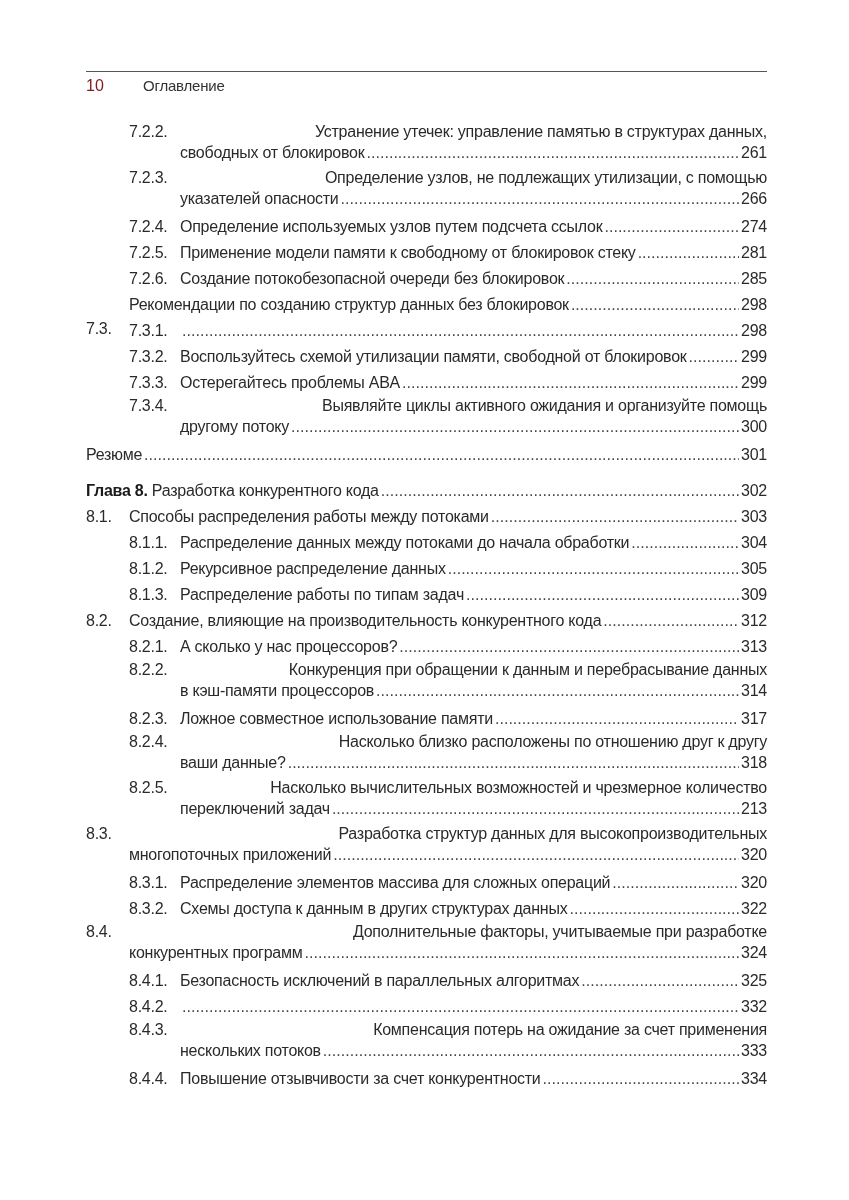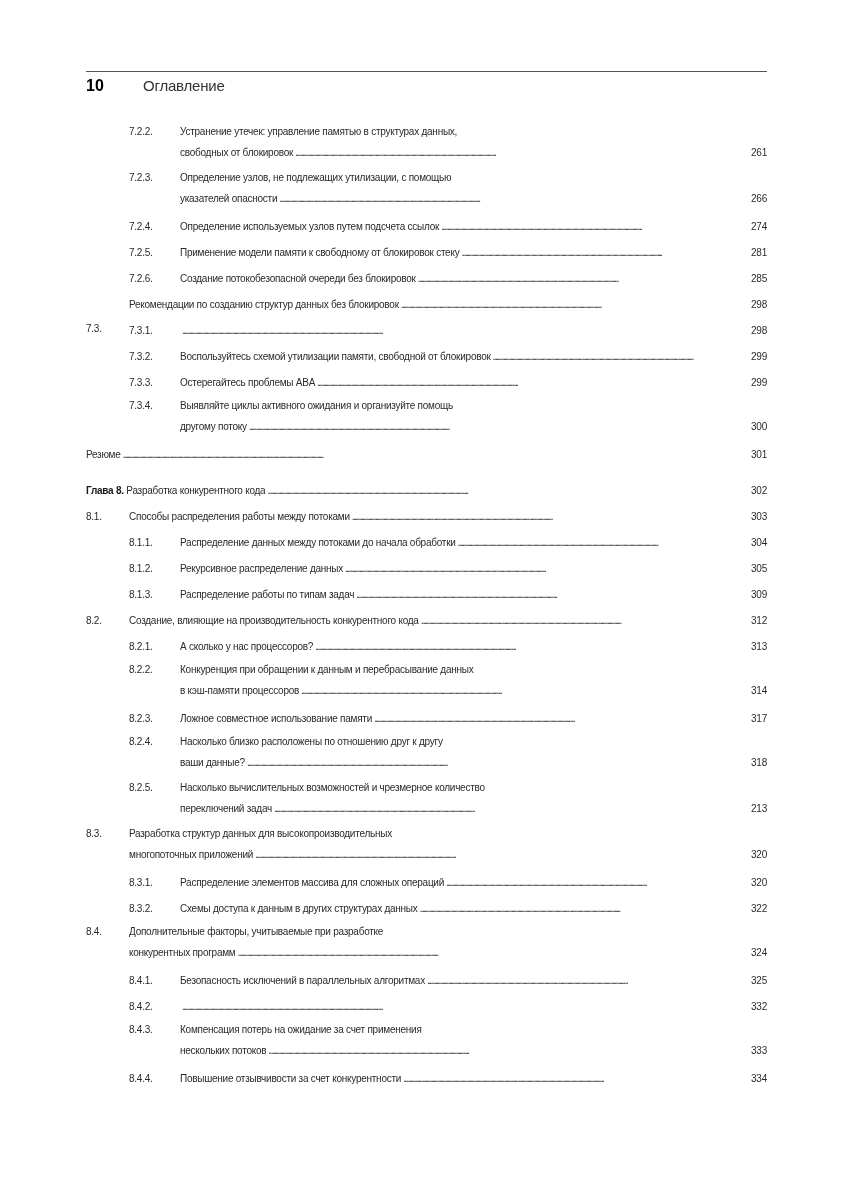--- a/index.html
+++ b/index.html
@@ -9,28 +9,28 @@
     color: #2a2a2a;
   }
   .rule {
     position: absolute; left: 86px; top: 71px; width: 681px; height: 0;
     border-top: 1.5px solid #555;
   }
   .running-head {
     position: absolute; left: 86px; top: 77px; width: 681px; height: 22px;
     font-size: 15px; display: flex; align-items: baseline;
   }
-  .page-num { font-weight: bold; width: 57px; font-size: 16px; color: #000000; }
+  .page-num { font-weight: normal; width: 57px; font-size: 16px; color: #7f1d1d; }
   .head-title { color: #333; letter-spacing: -0.2px; }
 
-  .toc { position: absolute; left: 86px; top: 122px; width: 681px; font-size: 10px; letter-spacing: -0.25px; }
+  .toc { position: absolute; left: 86px; top: 122px; width: 681px; font-size: 16px; letter-spacing: -0.25px; }
   .entry { position: relative; margin: 0; }
   .entry .num { position: absolute; left: 0; top: 0; }
   .entry .body { display: block; }
-  .line { display: flex; align-items: baseline; height: 26px; line-height: 26px; }
+  .line { display: flex; align-items: baseline; height: 26px; line-height: 26px; justify-content: flex-end; }
   .line.first-of-two { height: 20px; line-height: 20px; }
   .line.second { height: 22px; line-height: 22px; }
   .entry.two-line { padding-top: 0px; margin-bottom: 4px; }
   .text { white-space: nowrap; }
   .leader {
     flex: 1; overflow: hidden; white-space: nowrap; margin: 0 2px;
     color: #444;
   }
   .leader::after {
     content: ". . . . . . . . . . . . . . . . . . . . . . . . . . . . . . . . . . . . . . . . . . . . . . . . . . . . . . . . . . . . . . . . . . . . . . . . . . . . . . . . . . . . . . . . . . . . . . . . . . . . . . . . . . . . . . . . . . . . . . . . . . . . . . . . . . . . . . . . . . . . . . . . . . . . . . . . . . . . . . . . . . . . . . . . . . . . .";

